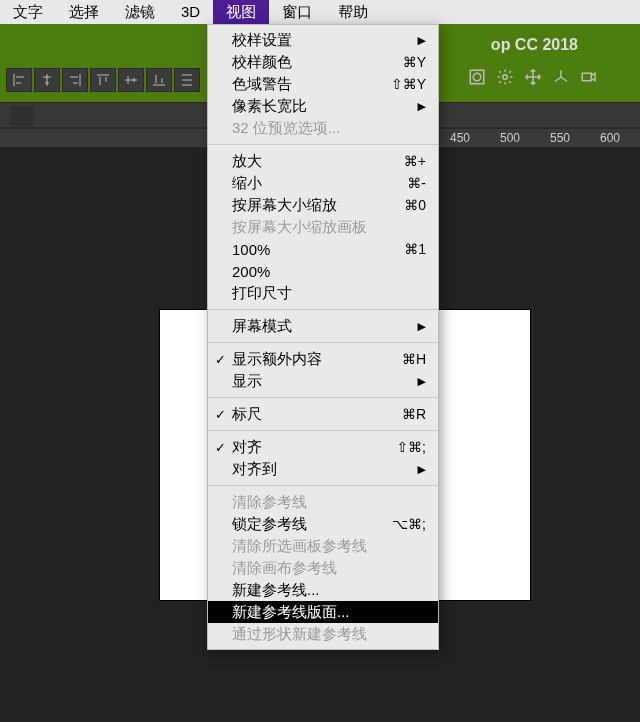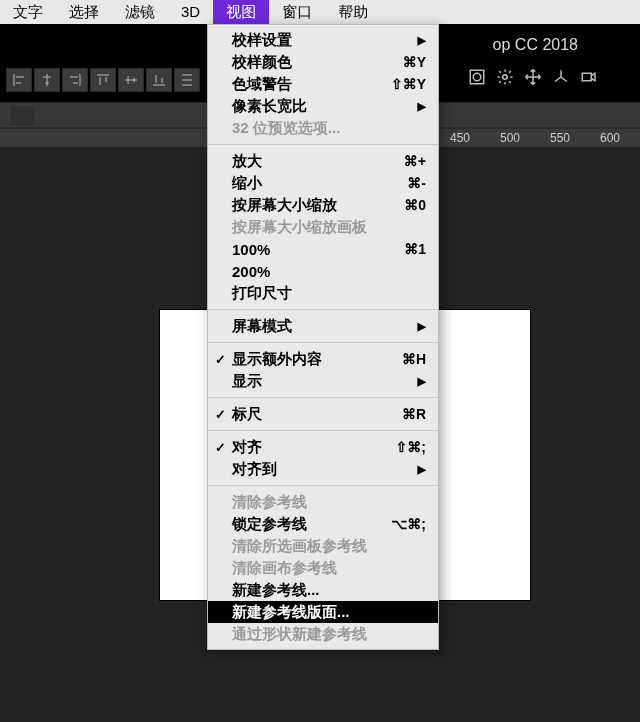--- a/index.html
+++ b/index.html
@@ -22,30 +22,31 @@
     color: #000;
     position: relative;
     z-index: 5;
   }
   .menubar .menu-item {
     padding: 2px 13px;
     height: 24px;
     line-height: 20px;
   }
   .menubar .menu-item.active {
-    background: #6d28d9;
+    background: #4c1d95;
     color: #fff;
   }
 
   
   .ps-frame {
     position: absolute;
     top: 24px; left: 0; right: 0; height: 120px;
-    background: #000000;
+    background: #4d7c0f;
     z-index: 1;
+    font-weight: bold;
   }
   .ps-title {
     position: absolute;
     top: 12px; right: 62px;
     color: #ddd;
     font-size: 16px;
   }
   .ps-tool-icons {
     position: absolute;
     top: 44px; right: 42px;
@@ -133,21 +134,20 @@
     color: #000;
     padding: 4px 0;
   }
   .dropdown .row {
     display: flex;
     align-items: center;
     height: 22px;
     padding: 0 12px 0 24px;
     position: relative;
     white-space: nowrap;
-    font-weight: bold;
   }
   .dropdown .row.disabled { color: #9a9a9a; }
   .dropdown .row.highlight { background: #000000; color: #fff; }
   .dropdown .label { flex: 1; }
   .dropdown .shortcut {
     color: #000;
     font-size: 14px;
     letter-spacing: 0;
     margin-left: 10px;
   }

